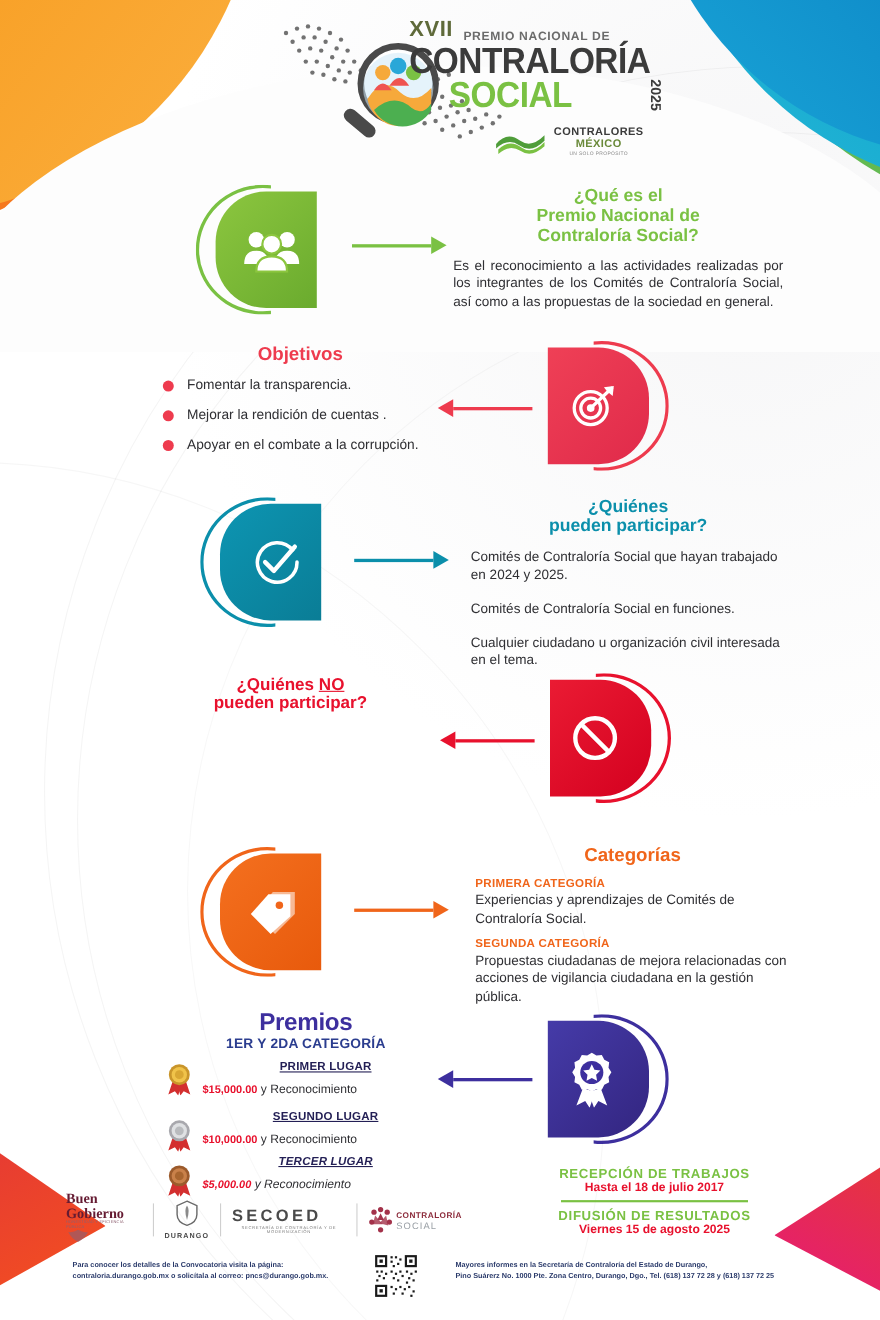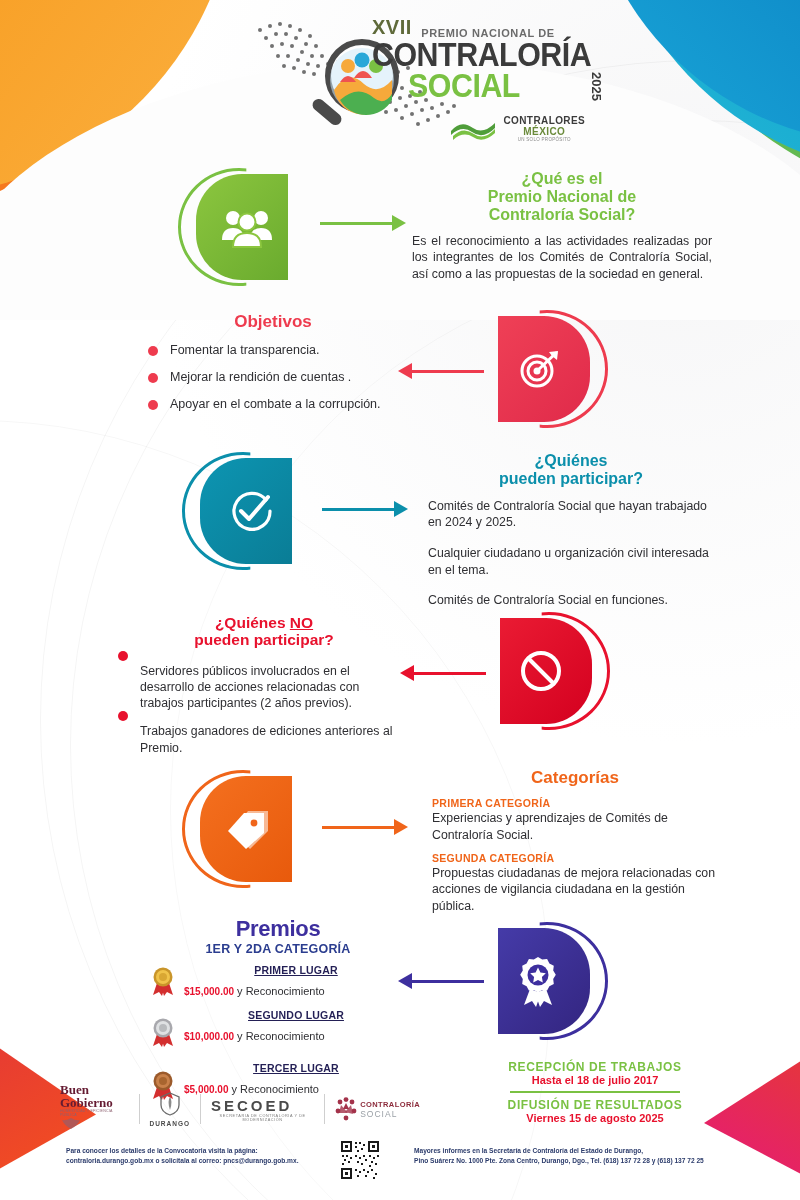--- a/index.html
+++ b/index.html
@@ -328,22 +328,22 @@
     </div>
   </div>
   <div class="arrow to-right" style="left:322px; top:502px; width:86px; color:#0b8fab;">
     <div class="shaft" style="background:#0b8fab;"></div>
       <div class="head"></div>
   </div>
   <div class="txt" style="left:428px; top:452px; width:286px;">
     <div class="h-title" style="font-size:16px; color:#0b8fab; text-align:center; white-space:pre-line;">¿Quiénes
 pueden participar?</div>
     <div class="body-t" style="font-size:12.3px; margin-top:10px;">Comités de Contraloría Social que hayan trabajado en 2024 y 2025.</div>
+    <div class="body-t" style="font-size:12.3px; margin-top:14px;">Comités de Contraloría Social en funciones.</div>
     <div class="body-t" style="font-size:12.3px; margin-top:14px;">Cualquier ciudadano u organización civil interesada en el tema.</div>
-    <div class="body-t" style="font-size:12.3px; margin-top:14px;">Comités de Contraloría Social en funciones.</div>
   </div>
 
   <div class="badge right" style="left:488px; top:612px;">
     <div class="ring" style="border-color:#e8112d;"></div>
     <div class="panel" style="background:linear-gradient(135deg,#ea1b33,#d4001f);"></div>
     <div class="glyph" style="padding-right:16px;">
       <svg width="48" height="48" viewBox="0 0 48 48">
         <circle cx="24" cy="24" r="18" fill="none" stroke="#fff" stroke-width="4"></circle>
         <path d="M11.5 11.5 L36.5 36.5" stroke="#fff" stroke-width="4" stroke-linecap="round"></path>
       </svg>
@@ -351,24 +351,20 @@
   </div>
   <div class="arrow to-left" style="left:400px; top:666px; width:86px; color:#e8112d;">
     <div class="head"></div>
       <div class="shaft" style="background:#e8112d;"></div>
   </div>
   <div class="txt" style="left:130px; top:614px; width:268px;">
     <div class="h-title" style="font-size:15.5px; color:#e8112d; text-align:center;">
       <span>¿Quiénes </span><span style="text-decoration:underline;">NO</span><span style="white-space:pre-line;">
 pueden participar?</span>
     </div>
-    <ul class="nob" style="margin-top:14px; padding-left:10px;">
-      <li>Servidores públicos involucrados en el desarrollo de acciones relacionadas con trabajos participantes (2 años previos).</li>
-      <li>Trabajos ganadores de ediciones anteriores al Premio.</li>
-    </ul>
   </div>
 
   <div class="badge left" style="left:182px; top:770px;">
     <div class="ring" style="border-color:#f0651a;"></div>
     <div class="panel" style="background:linear-gradient(135deg,#f4701f,#e85a0c);"></div>
     <div class="glyph" style="padding-left:16px;">
       <svg width="50" height="44" viewBox="0 0 50 44">
         <path d="M22 4 L42 4 L42 24 L24 42 L6 24 z" fill="#fff" opacity=".55"></path>
         <path d="M14 8 L34 8 L34 28 L16 44 L-2 26 z" fill="#fff" transform="translate(4,-2)"></path>
         <circle cx="28" cy="16" r="3.4" fill="#f0651a"></circle>
@@ -435,21 +431,21 @@
         <circle cx="13" cy="11" r="4" fill="#b9bbbe"></circle>
       </svg>
       <div style="text-align:center; margin-left:2px;">
         <span class="place">SEGUNDO LUGAR</span>
       </div>
       <div style="margin-top:3px;">
         <span class="amount">$10,000.00</span><span class="amount-suffix"> y Reconocimiento</span>
       </div>
     </div>
 
-    <div style="position:relative; margin-top:14px; padding-left:34px;">
+    <div style="position:relative; margin-top:2px; padding-left:34px;font-style:italic;">
       <svg class="medal" style="top:12px;" viewBox="0 0 26 30">
         <path d="M7 17 L3 29 L9 26 L12 30 L15 20 z" fill="#d32f2f"></path>
         <path d="M19 17 L23 29 L17 26 L14 30 L11 20 z" fill="#d32f2f"></path>
         <circle cx="13" cy="11" r="9.5" fill="#9b5a2b"></circle>
           <circle cx="13" cy="11" r="7" fill="#c9814a"></circle>
         <circle cx="13" cy="11" r="4" fill="#a8652f"></circle>
       </svg>
       <div style="text-align:center; margin-left:2px;">
         <span class="place">TERCER LUGAR</span>
       </div>

